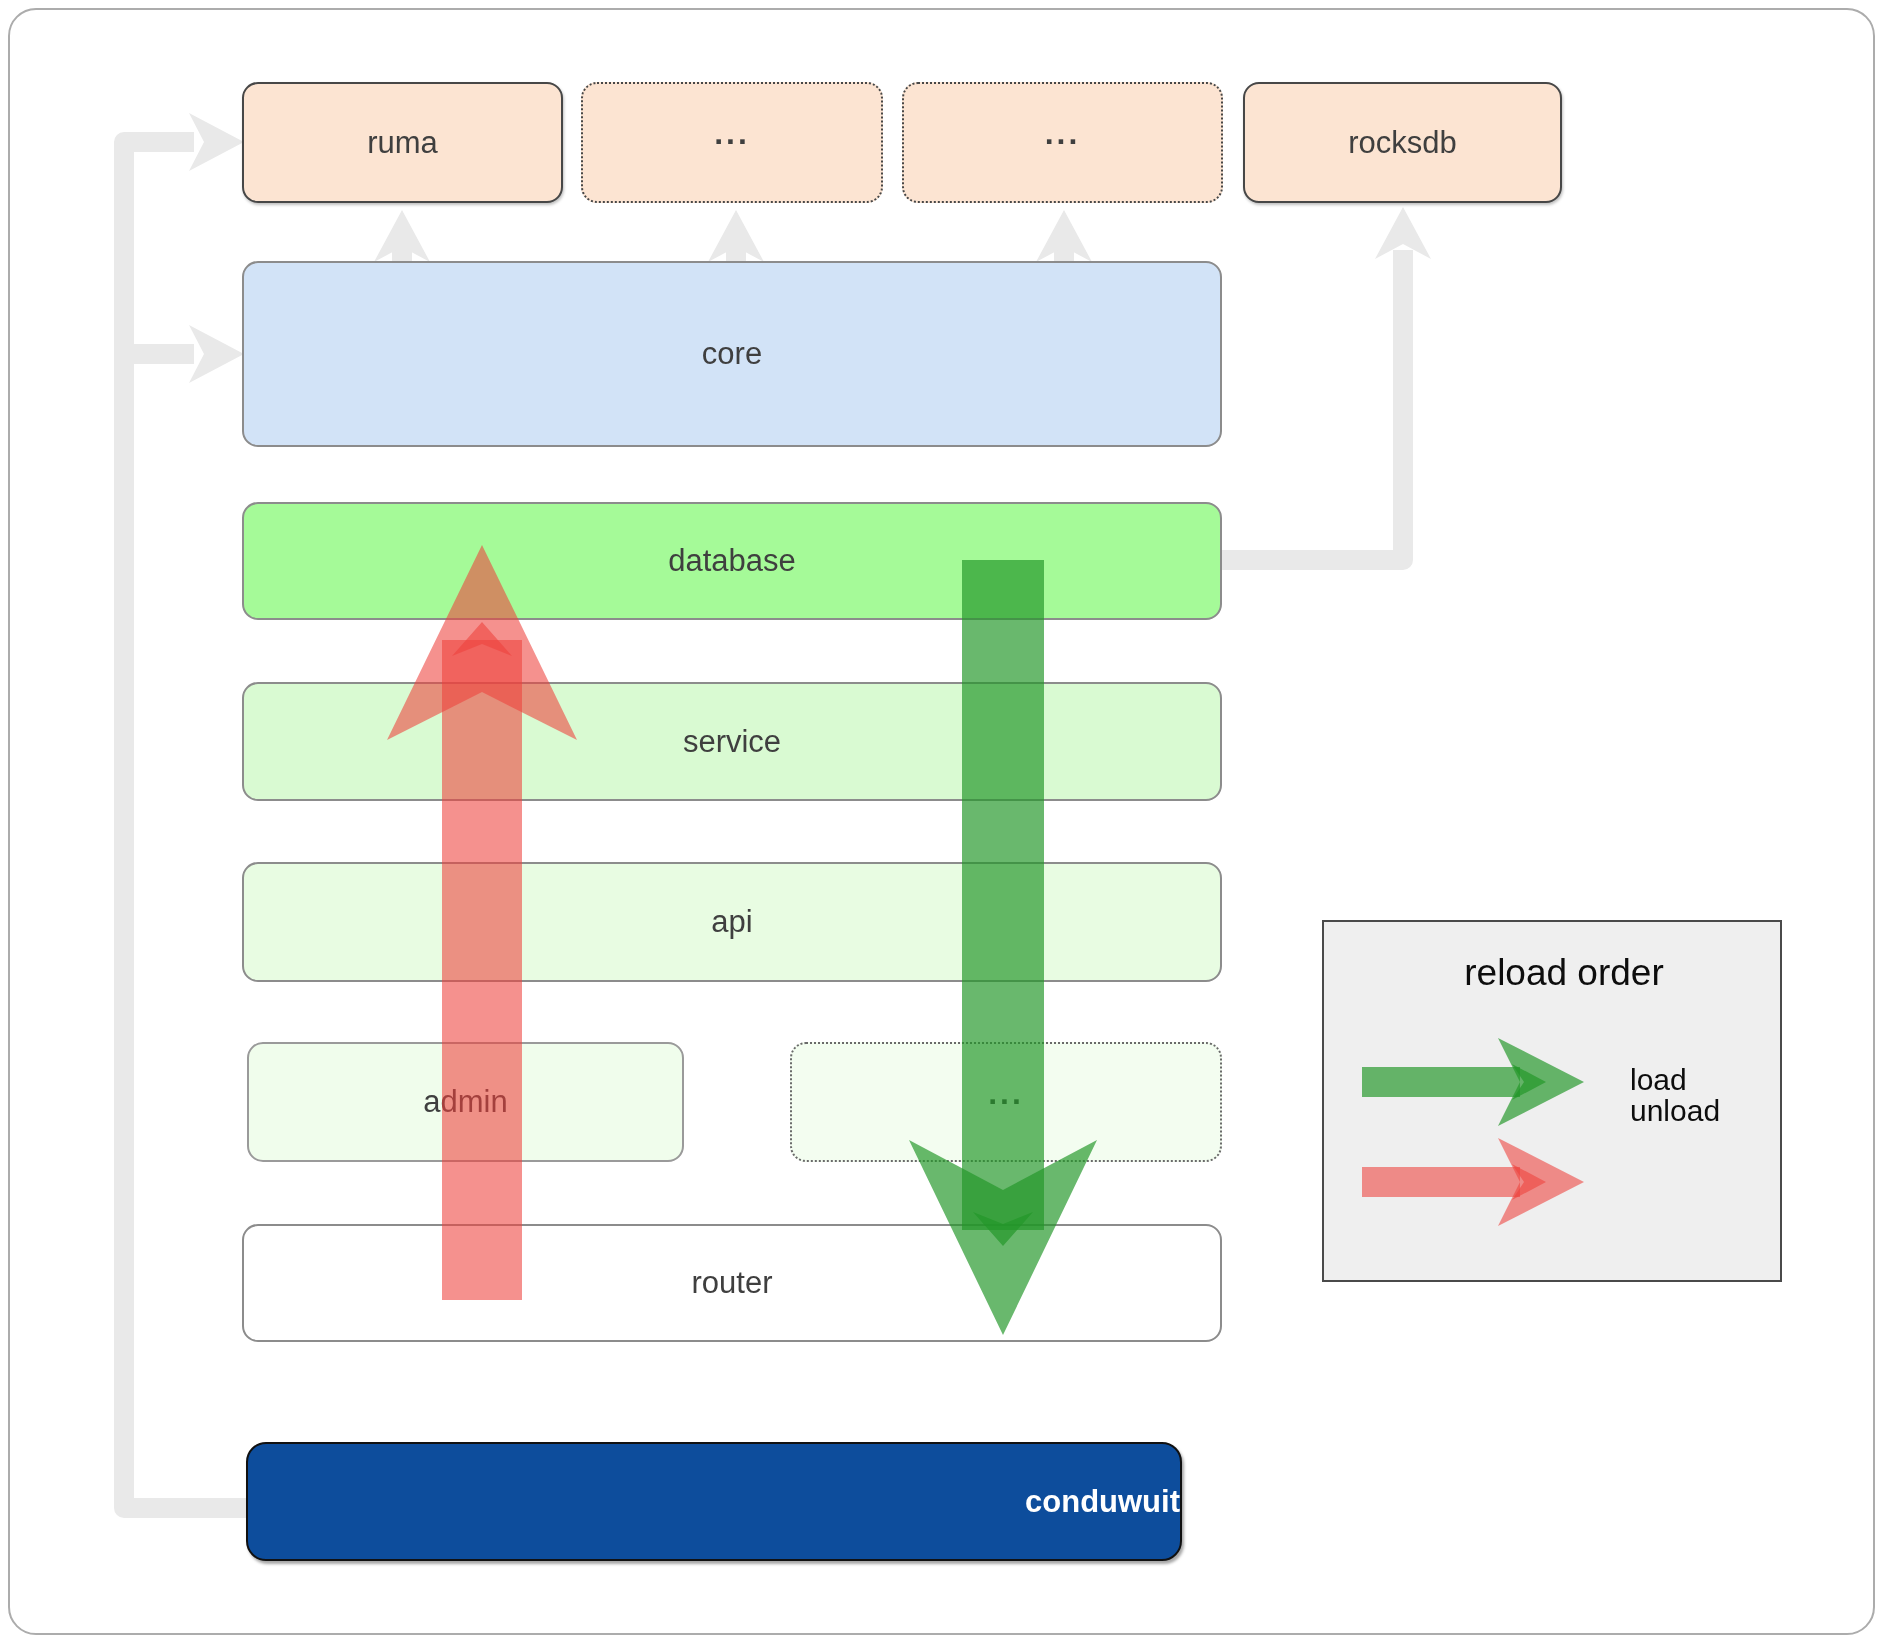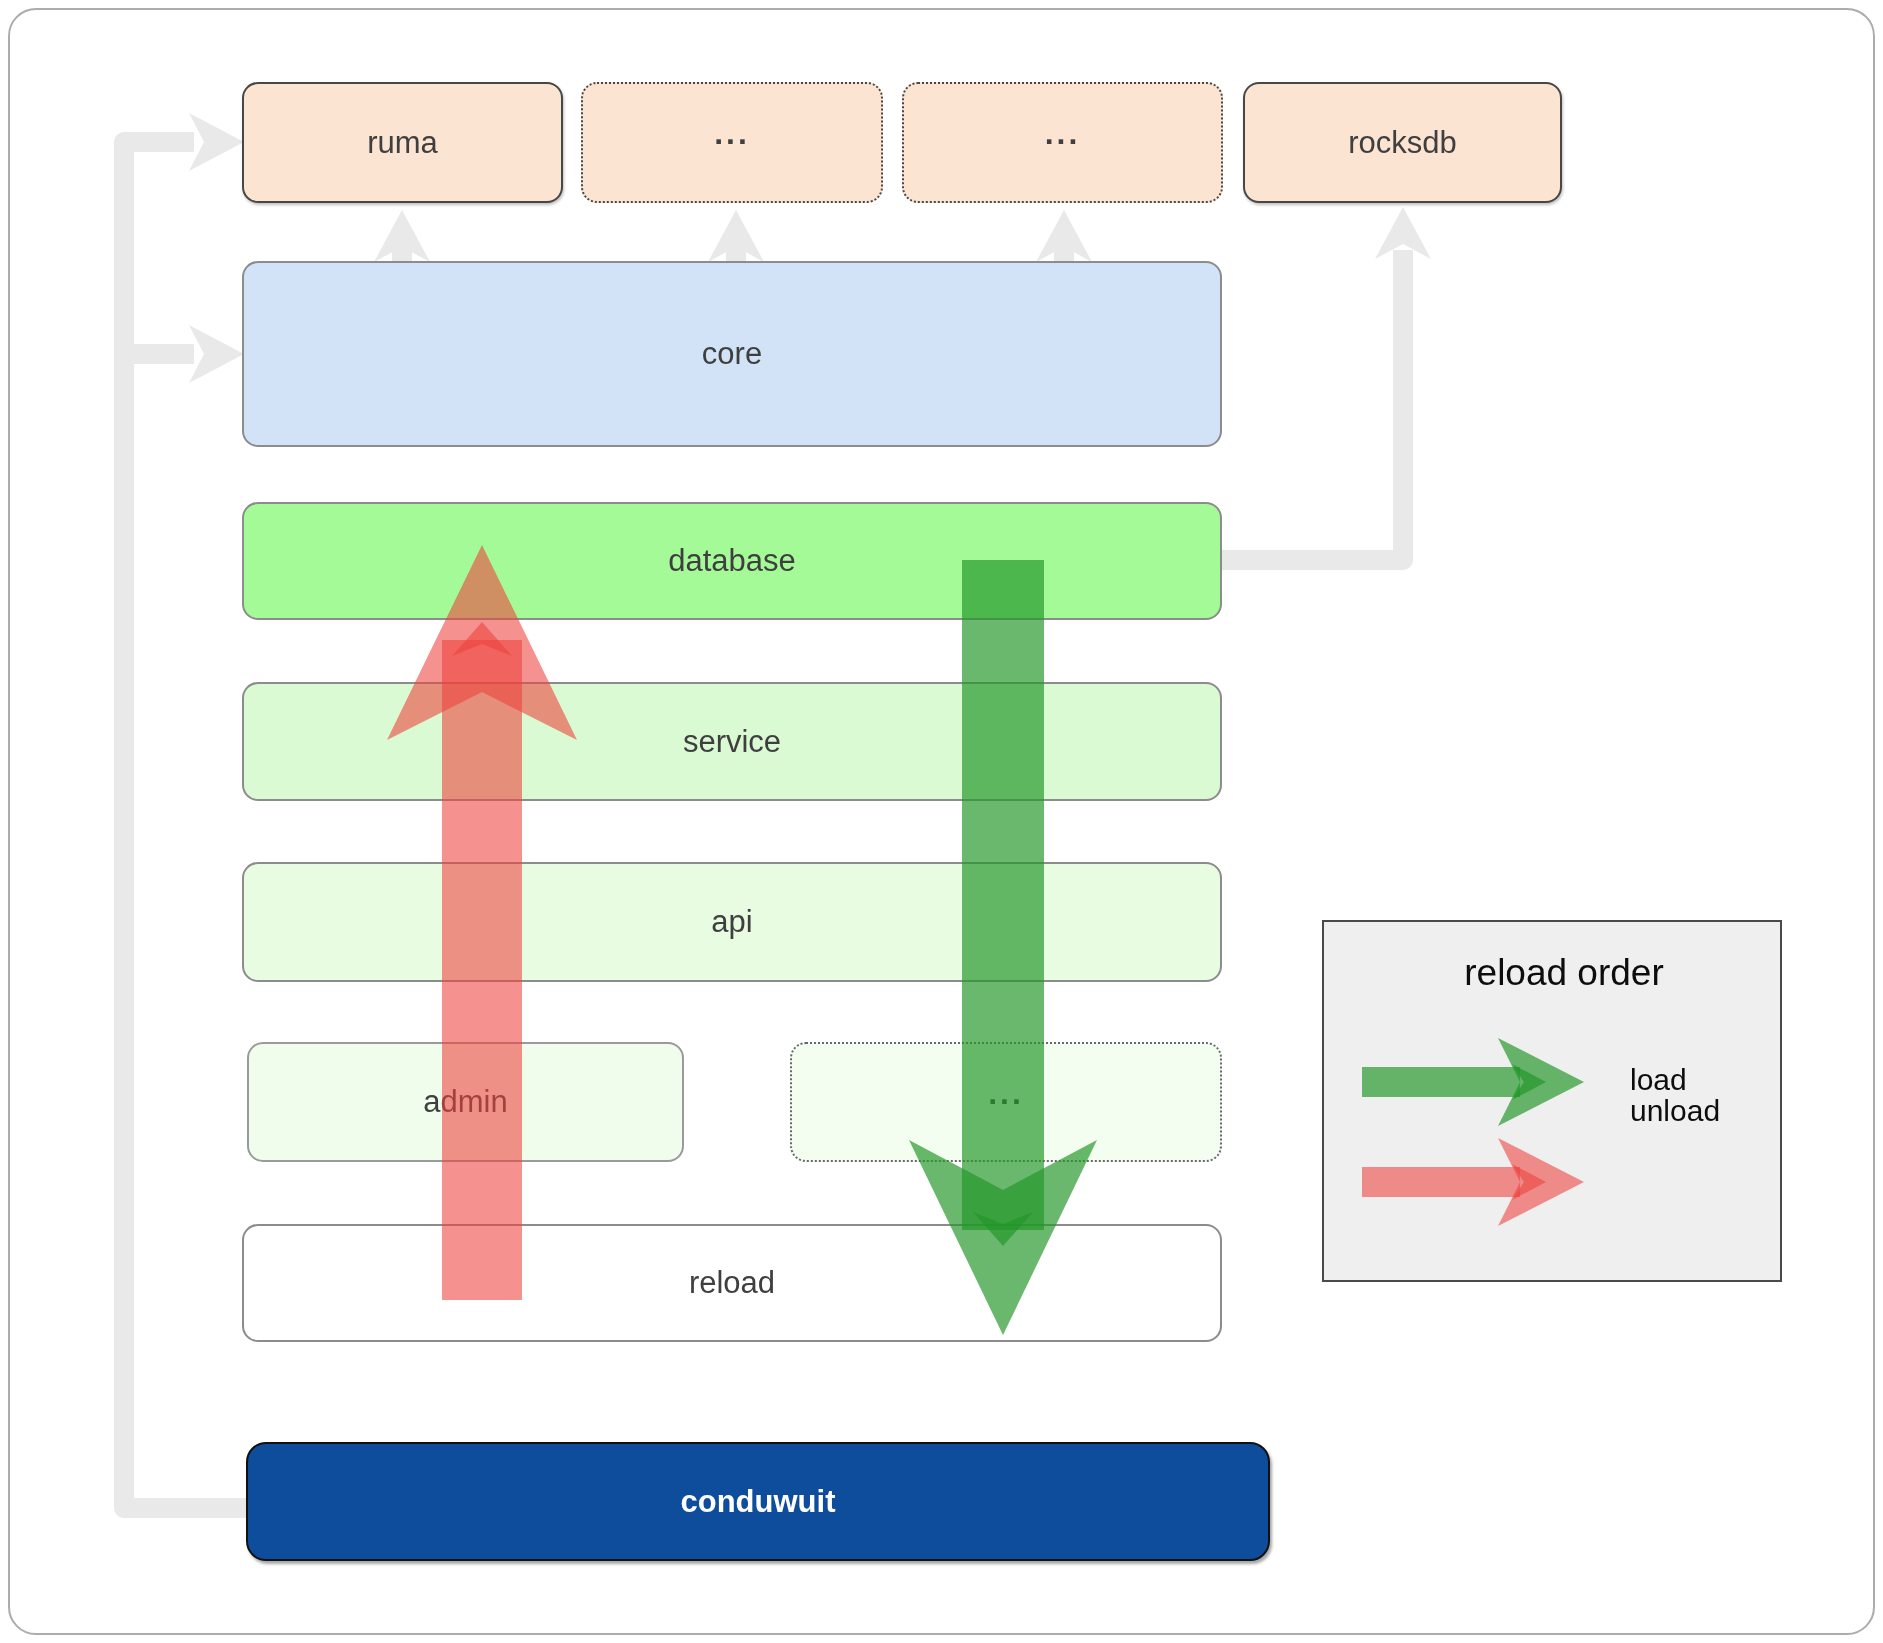--- a/index.html
+++ b/index.html
@@ -152,23 +152,23 @@
   <div class="box layer-api" style="left:242px; top:862px; width:980px; height:120px;">
     <span>api</span>
   </div>
   <div class="box layer-admin" style="left:247px; top:1042px; width:437px; height:120px;">
     <span>admin</span>
   </div>
   <div class="box layer-dots" style="left:790px; top:1042px; width:432px; height:120px;">
     <span class="dots-label">...</span>
   </div>
   <div class="box layer-router" style="left:242px; top:1224px; width:980px; height:118px;">
-    <span>reload</span>
-  </div>
-  <div class="box layer-conduwuit" style="left:246px; top:1442px; width:1024px; height:119px;">
+    <span>router</span>
+  </div>
+  <div class="box layer-conduwuit" style="left:246px; top:1442px; width:936px; height:119px;justify-content:flex-end;">
     <span>conduwuit</span>
   </div>
 
   <div class="legend-box"></div>
   <div class="legend-title">reload order</div>
   <div class="legend-label load">load</div>
   <div class="legend-label unload">unload</div>
 
   <svg id="arrow-layer" class="layer">
 

